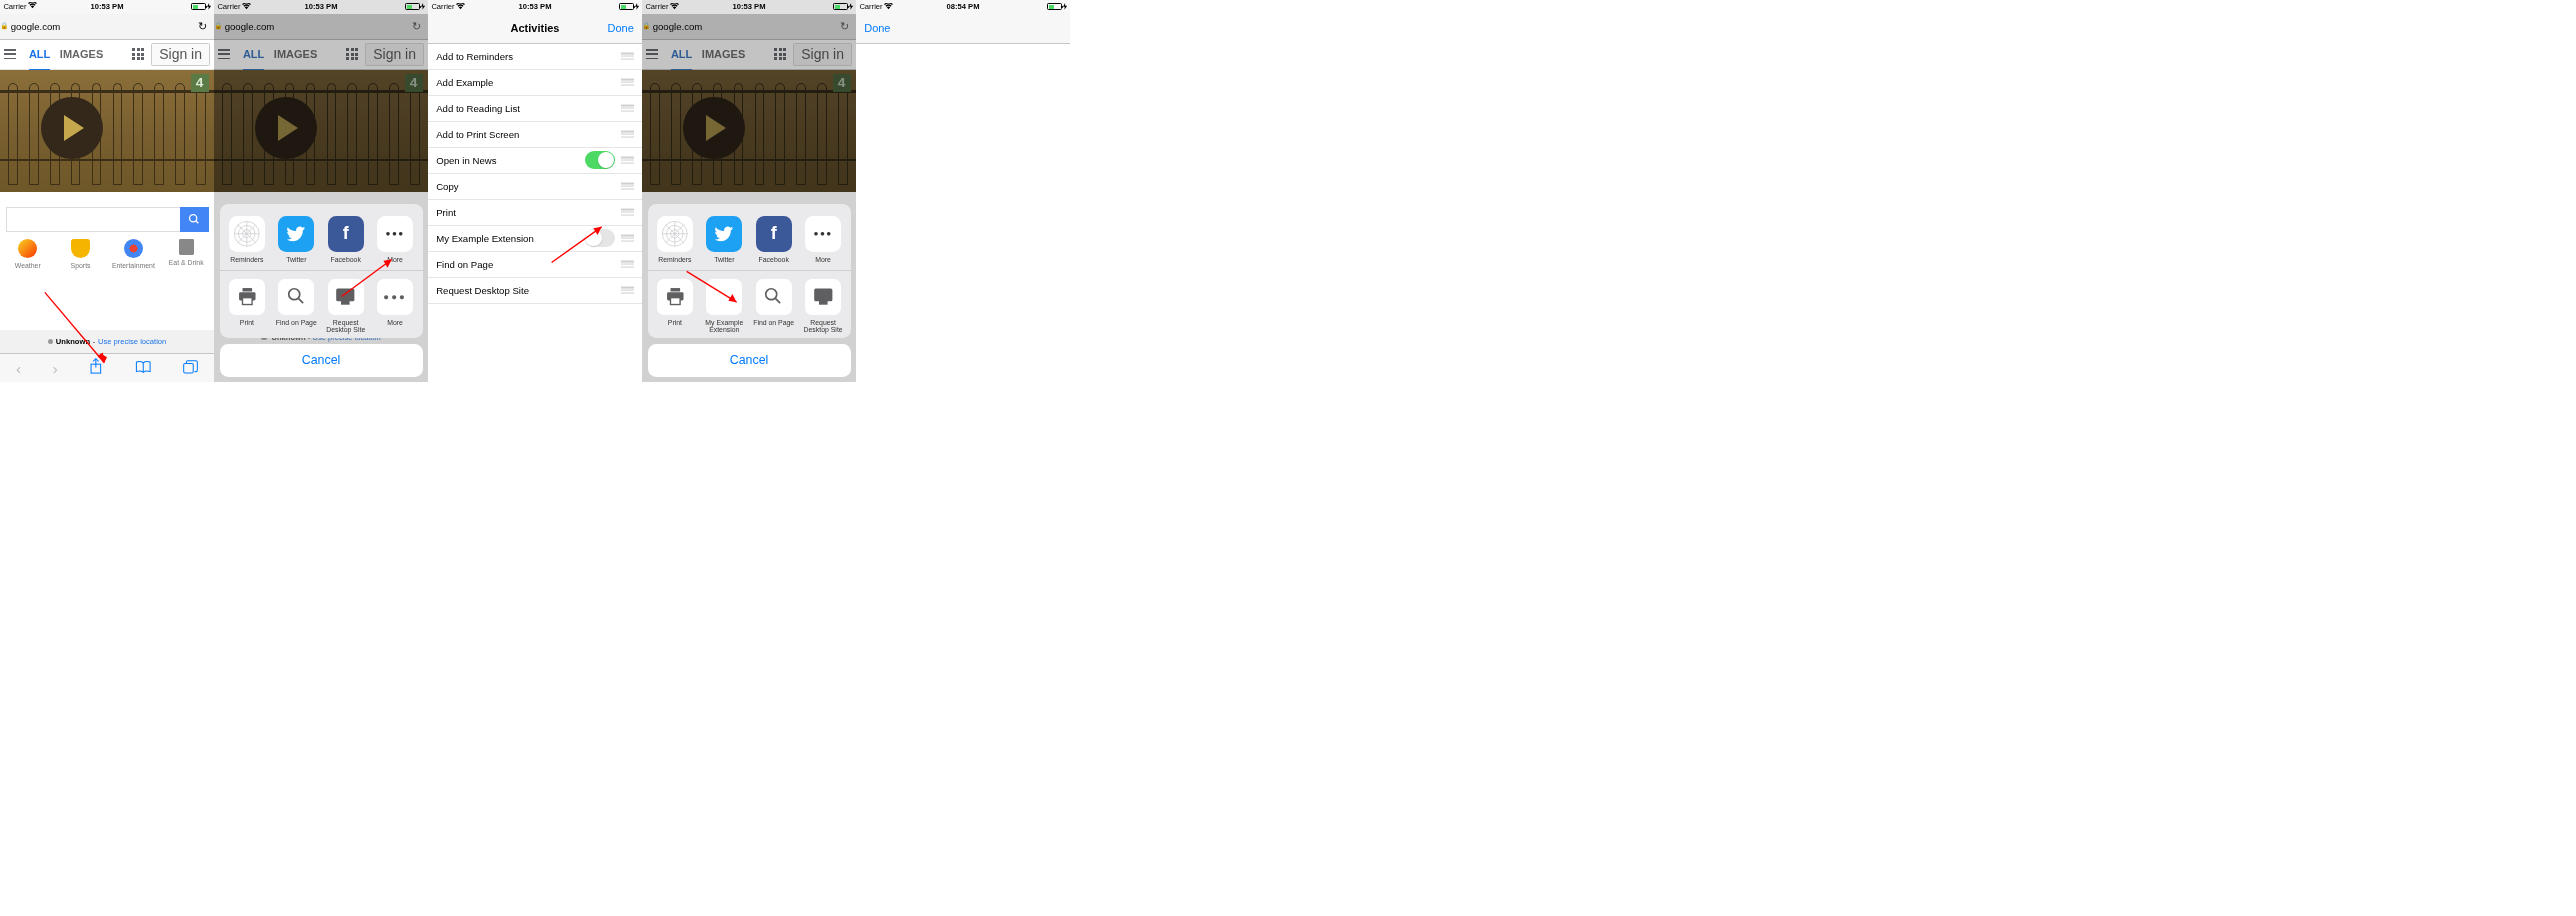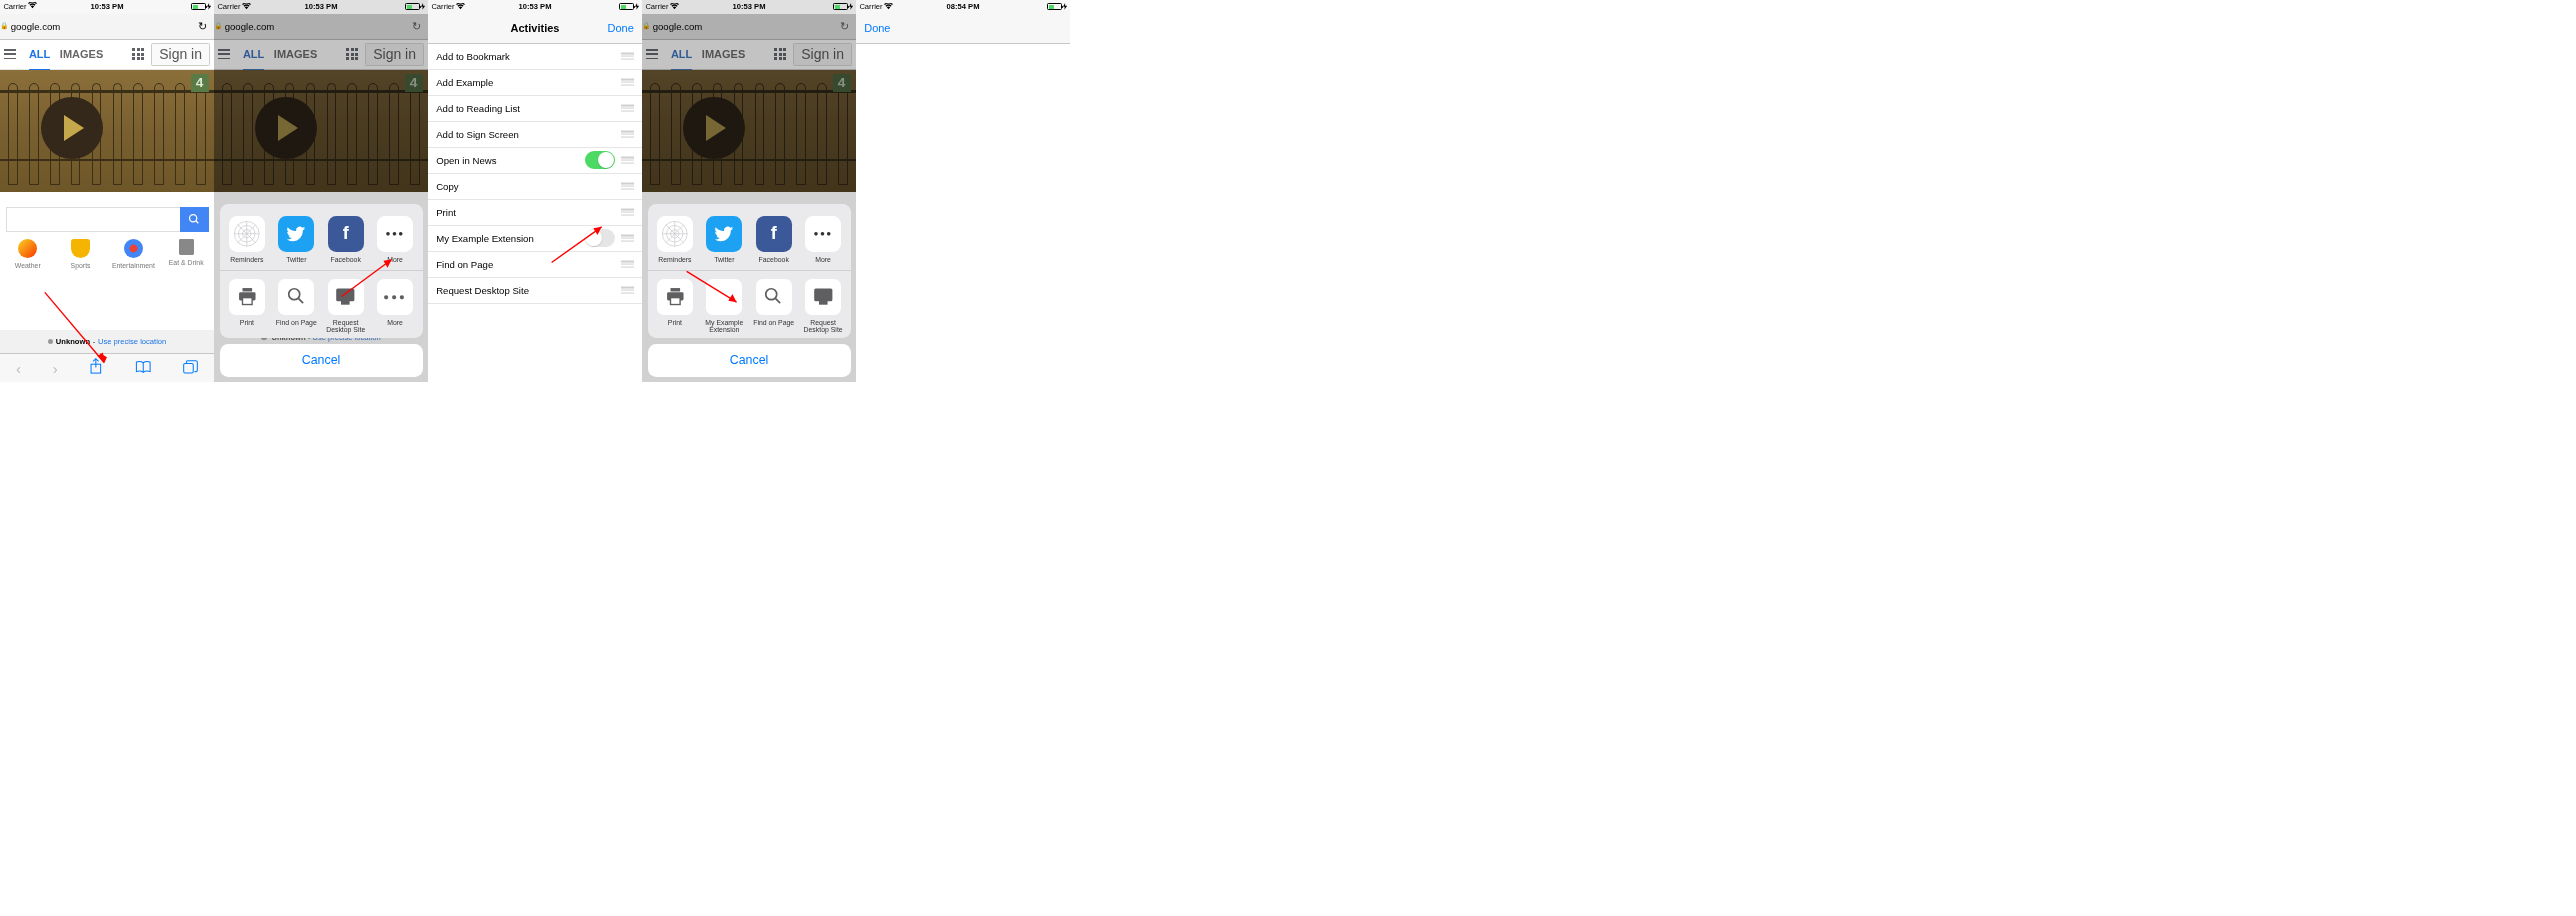--- a/index.html
+++ b/index.html
@@ -400,21 +400,21 @@
           <path d="M3 0 L0 5.5 H2.5 L2 10 L6 4 H3.2 Z" fill="#000"></path>
         </svg>
       </div>
   </div>
   <div class="navbar2">
     <span>Activities</span>
     <span class="done">Done</span>
   </div>
   <div class="list">
     <div class="row">
-        <span>Add to Bookmark</span>
+        <span>Add to Reminders</span>
         <div class="grip">
           <span></span>
           <span></span>
           <span></span>
         </div>
       </div>
     <div class="row">
         <span>Add Example</span>
         <div class="grip">
           <span></span>
@@ -424,21 +424,21 @@
       </div>
     <div class="row">
         <span>Add to Reading List</span>
         <div class="grip">
           <span></span>
           <span></span>
           <span></span>
         </div>
       </div>
     <div class="row">
-        <span>Add to Sign Screen</span>
+        <span>Add to Print Screen</span>
         <div class="grip">
           <span></span>
           <span></span>
           <span></span>
         </div>
       </div>
     <div class="row">
         <span>Open in News</span>
         <div class="toggle on">
           <div class="knob"></div>

